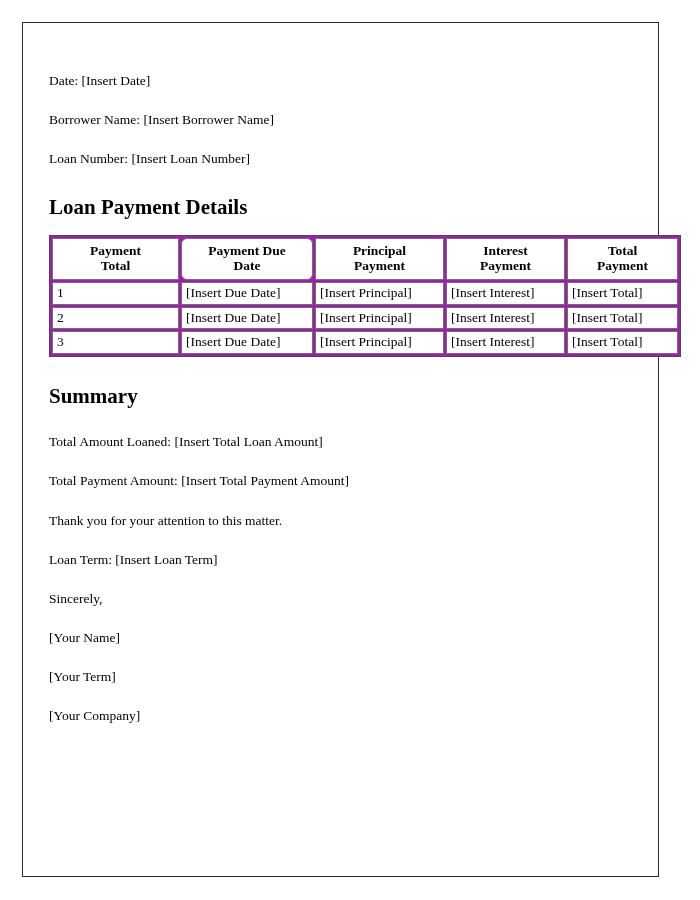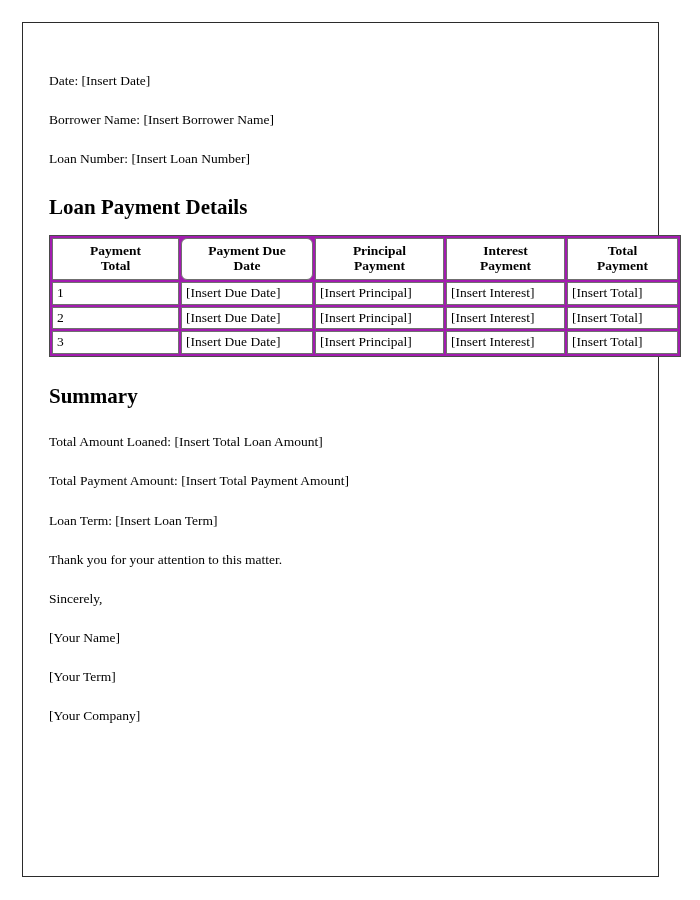--- a/index.html
+++ b/index.html
@@ -161,21 +161,21 @@
           <td>[Insert Interest]</td>
           <td>[Insert Total]</td>
         </tr>
       </tbody>
     </table>
 
     <h2 class="section-heading">Summary</h2>
 
     <p class="summary-line first">Total Amount Loaned: [Insert Total Loan Amount]</p>
     <p class="summary-line">Total Payment Amount: [Insert Total Payment Amount]</p>
+    <p class="summary-line">Thank you for your attention to this matter.</p>
     <p class="summary-line">Loan Term: [Insert Loan Term]</p>
-    <p class="summary-line">Thank you for your attention to this matter.</p>
     <p class="summary-line">Sincerely,</p>
     <p class="summary-line">[Your Name]</p>
     <p class="summary-line">[Your Term]</p>
     <p class="summary-line">[Your Company]</p>
 
   </div>
 </div>
 
 </body></html>

